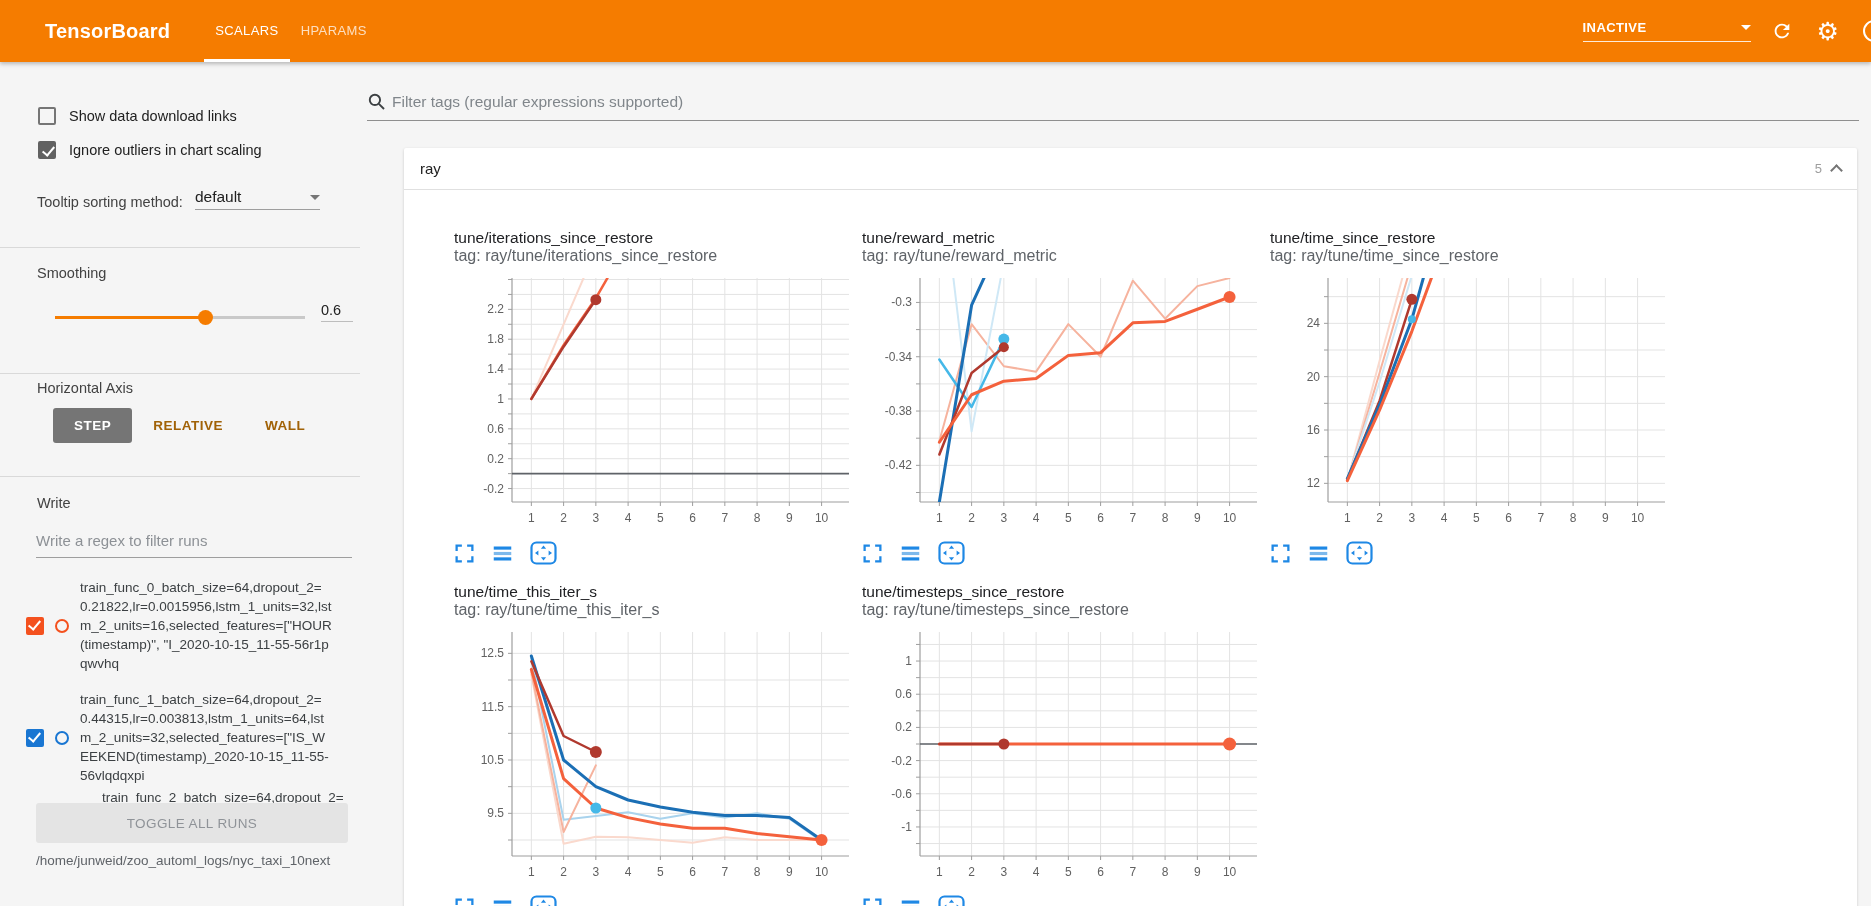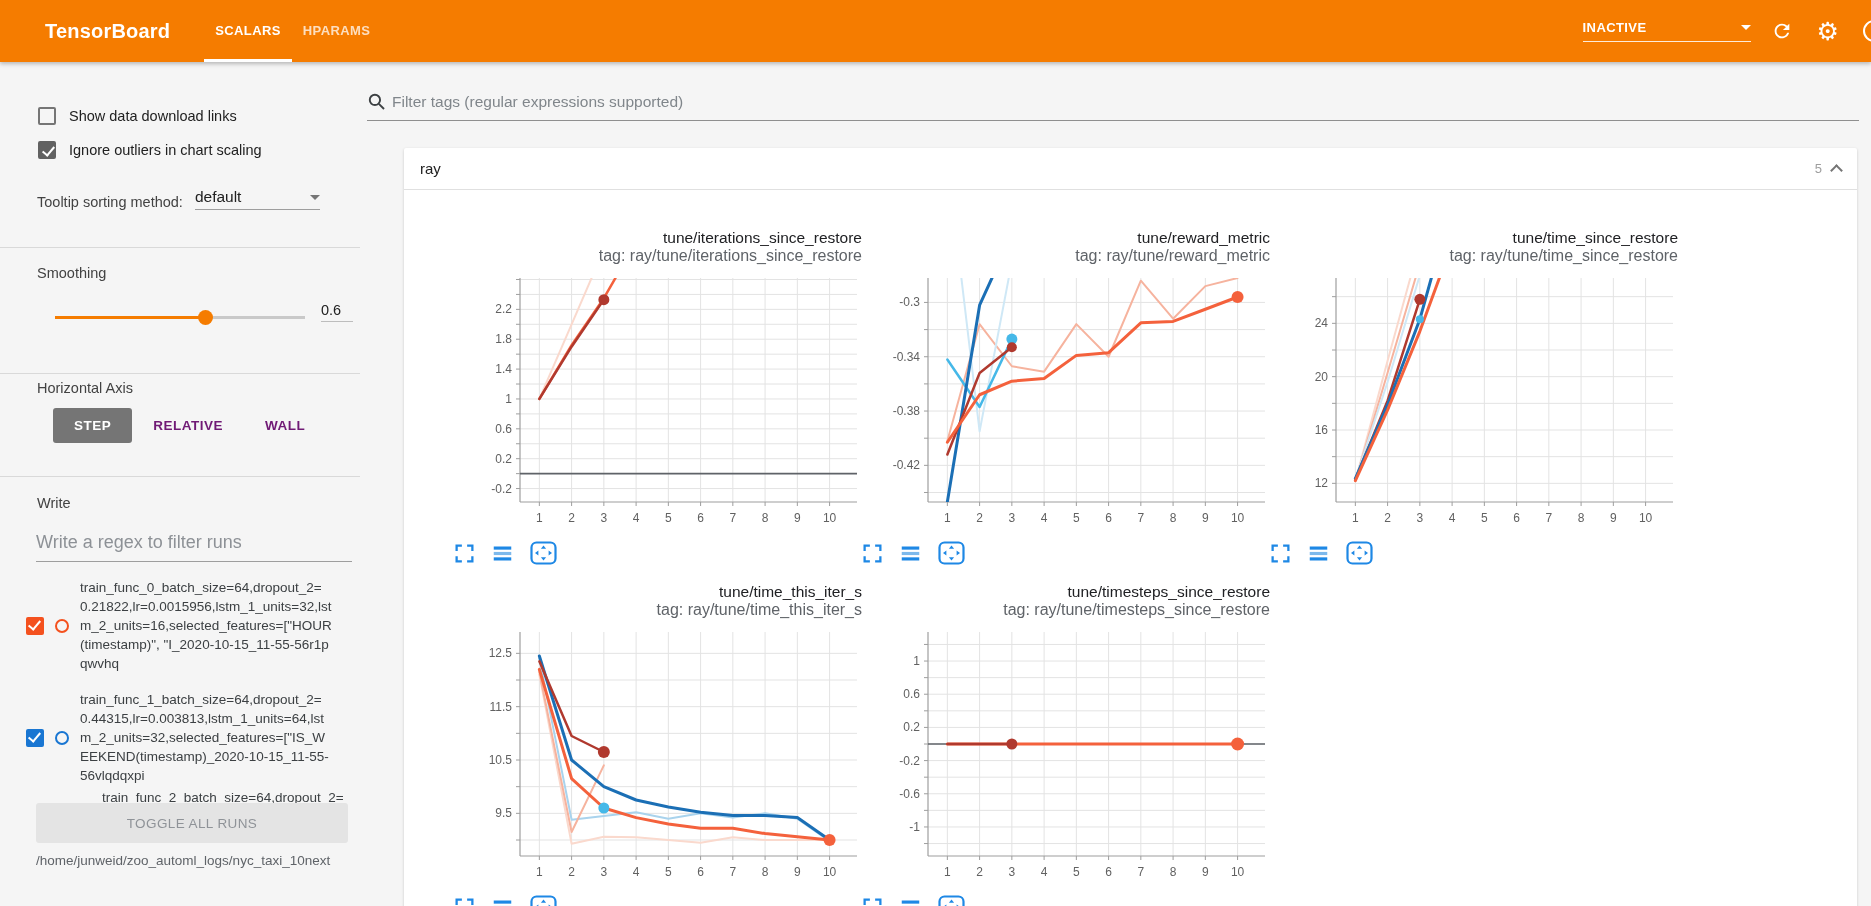--- a/index.html
+++ b/index.html
@@ -7,21 +7,21 @@
     font-family:"Liberation Sans", sans-serif; }
   body { position:relative; }
 
   
   #header { position:absolute; left:0; top:0; width:1871px; height:62px;
     background:#f57c00; display:flex; align-items:center;
     box-shadow:0 2px 4px rgba(0,0,0,.25); z-index:20;padding-left:8px; }
   #app-title { color:#fff; font-size:20px; font-weight:bold; margin-left:37px; letter-spacing:.2px; }
   #tabs { display:flex; height:62px; margin-left:34px; }
   .tab { height:62px; line-height:62px; padding:0 11px; color:rgba(255,255,255,.75);
-    font-size:13px; font-weight:bold; letter-spacing:.4px; cursor:pointer; border-bottom:3px solid transparent;text-align:right; }
+    font-size:13px; font-weight:normal; letter-spacing:.4px; cursor:pointer; border-bottom:3px solid transparent;text-align:right; }
   .tab.active { color:#fff; border-bottom:3px solid #fff; }
   #header-right { margin-left:auto; display:flex; align-items:center; }
   #status-select { width:168px; border-bottom:1px solid rgba(255,255,255,.85);
     display:flex; align-items:center; padding-bottom:6px; margin-right:20px; }
   #status-select span { color:#fff; font-size:13px; font-weight:bold; letter-spacing:.4px; }
   .caret-down-white { margin-left:auto; width:0; height:0; border-left:5px solid transparent;
     border-right:5px solid transparent; border-top:5px solid #fff; }
   .hdr-icon { margin-right:24px; display:flex; align-items:center; cursor:pointer; }
   #gear-glyph { color:#fff; font-size:25px; line-height:25px; }
   #help-circle { width:22px; height:22px; border:2px solid #fff; border-radius:50%;
@@ -47,28 +47,28 @@
   #smoothing-label { position:absolute; left:37px; top:203px; }
   #slider-row { position:absolute; left:55px; top:247px; width:250px; height:16px; }
   #slider-track { position:absolute; left:0; top:7px; width:250px; height:2.5px; background:#c9c9c9; }
   #slider-fill { position:absolute; left:0; top:7px; height:2.5px; background:#f57c00; }
   #slider-thumb { position:absolute; top:1px; width:15px; height:15px; border-radius:50%;
     background:#f57c00; margin-left:-7px; cursor:pointer; }
   #smoothing-value { position:absolute; left:321px; top:240px; width:32px; font-size:14.5px;
     color:#212121; border-bottom:1px solid #bdbdbd; padding-bottom:3px; }
   #axis-label { position:absolute; left:37px; top:318px; }
   #axis-buttons { position:absolute; left:37px; top:346px; display:flex; align-items:center;padding-left:16px; }
-  .axis-btn { font-size:13.5px; font-weight:bold; letter-spacing:.5px; color:#701a75;
+  .axis-btn { font-size:13.5px; font-weight:bold; letter-spacing:.5px; color:#a16207;
     padding:10px 21px; border-radius:3px; cursor:pointer; }
   .axis-btn.active { background:#757575; color:#fff; }
   #runs-label { position:absolute; left:37px; top:433px; font-size:14.5px; color:#424242; }
   #runs-filter-wrap { position:absolute; left:36px; top:466px; width:316px;
     border-bottom:1px solid #9e9e9e; }
   #runs-filter-wrap input { width:100%; border:none; outline:none; background:transparent;
-    font-size:18px; color:#8b5cf6; padding:4px 0 8px 0; font-family:inherit; }
+    font-size:15px; color:#8b5cf6; padding:4px 0 8px 0; font-family:inherit; }
   #runs-filter-wrap input::placeholder { color:#8d9196; }
   .run-row { position:absolute; left:26px; display:flex; }
   .run-controls { display:flex; align-items:center; height:95px; }
   .run-cb { width:18px; height:18px; border-radius:2px; position:relative; flex:none; }
   .run-radio { width:14px; height:14px; border:2.5px solid; border-radius:50%;
     margin-left:11px; flex:none; background:transparent; }
   .run-name { margin-left:11px; width:252px; font-size:13.5px; line-height:19px;
     color:#3c4043; word-break:break-all; }
   #run-row-partial { position:absolute; left:102px; top:728px; width:252px; height:15px;
     overflow:hidden; font-size:13.5px; color:#3c4043; word-break:break-all; }
@@ -89,21 +89,21 @@
   #group-card { position:absolute; left:47px; top:86px; width:1453px; height:800px;
     background:#fff; border-radius:2px; box-shadow:0 1px 3px rgba(0,0,0,.18); }
   #group-header { height:42px; border-bottom:1px solid #e0e0e0; display:flex;
     align-items:center; padding:0 16px; cursor:pointer; }
   #group-name { font-size:15px; color:#212121; }
   #group-right { margin-left:auto; display:flex; align-items:center; }
   #group-count { font-size:13px; color:#9e9e9e; margin-right:10px; }
   .chevron-up { width:9px; height:9px; border-left:2px solid #757575; border-top:2px solid #757575;
     transform:rotate(45deg); margin-top:4px; }
   #charts-grid { display:flex; flex-wrap:wrap; padding:38px 0 0 50px; width:1310px; }
-  .chart-cell { width:408px; margin-bottom:16px;text-align:right; }
+  .chart-cell { width:408px; margin-bottom:16px; }
   .chart-title { font-size:15.5px; color:#202124; line-height:20px; }
   .chart-tag { font-size:16px; color:#5f6368; line-height:16px; }
   .chart-svg-wrap { margin-top:6px; }
   .chart-icons { display:flex; align-items:center; margin-top:8px; height:26px; }
   .chart-icon { margin-right:17px; display:flex; align-items:center; cursor:pointer; }
   text { font-family:"Liberation Sans", sans-serif; }
 </style>
 </head>
 <body>
 

